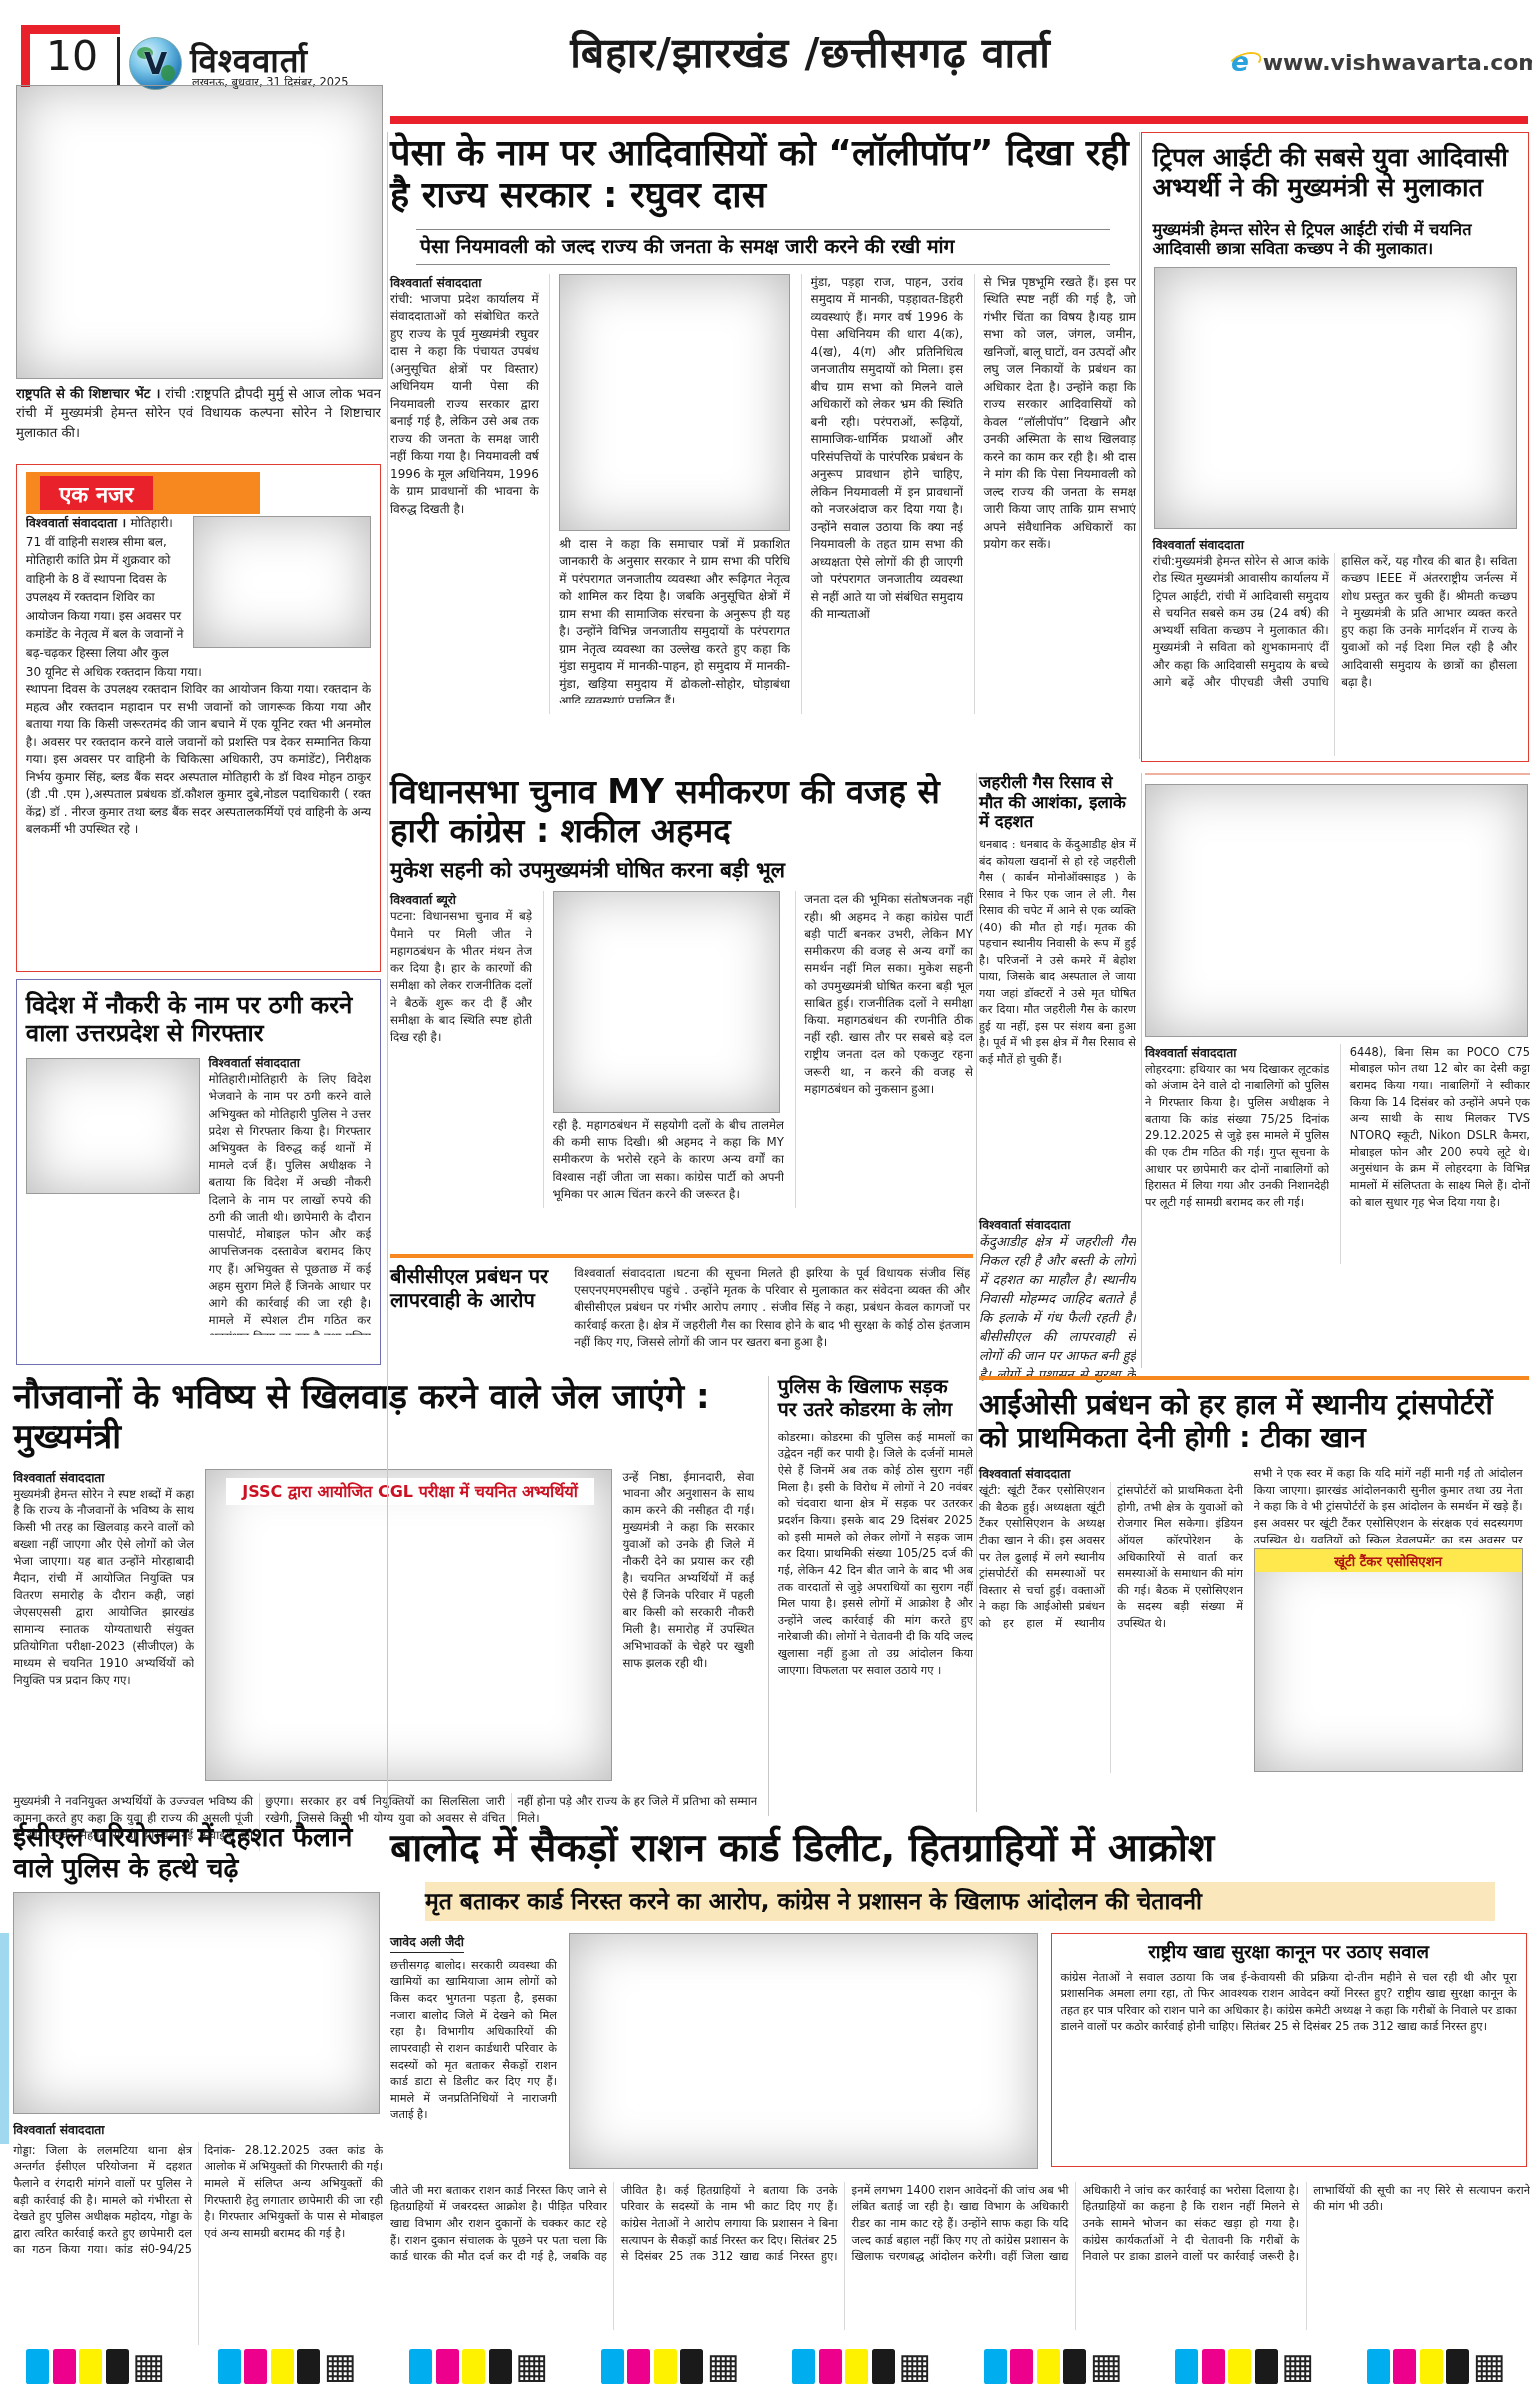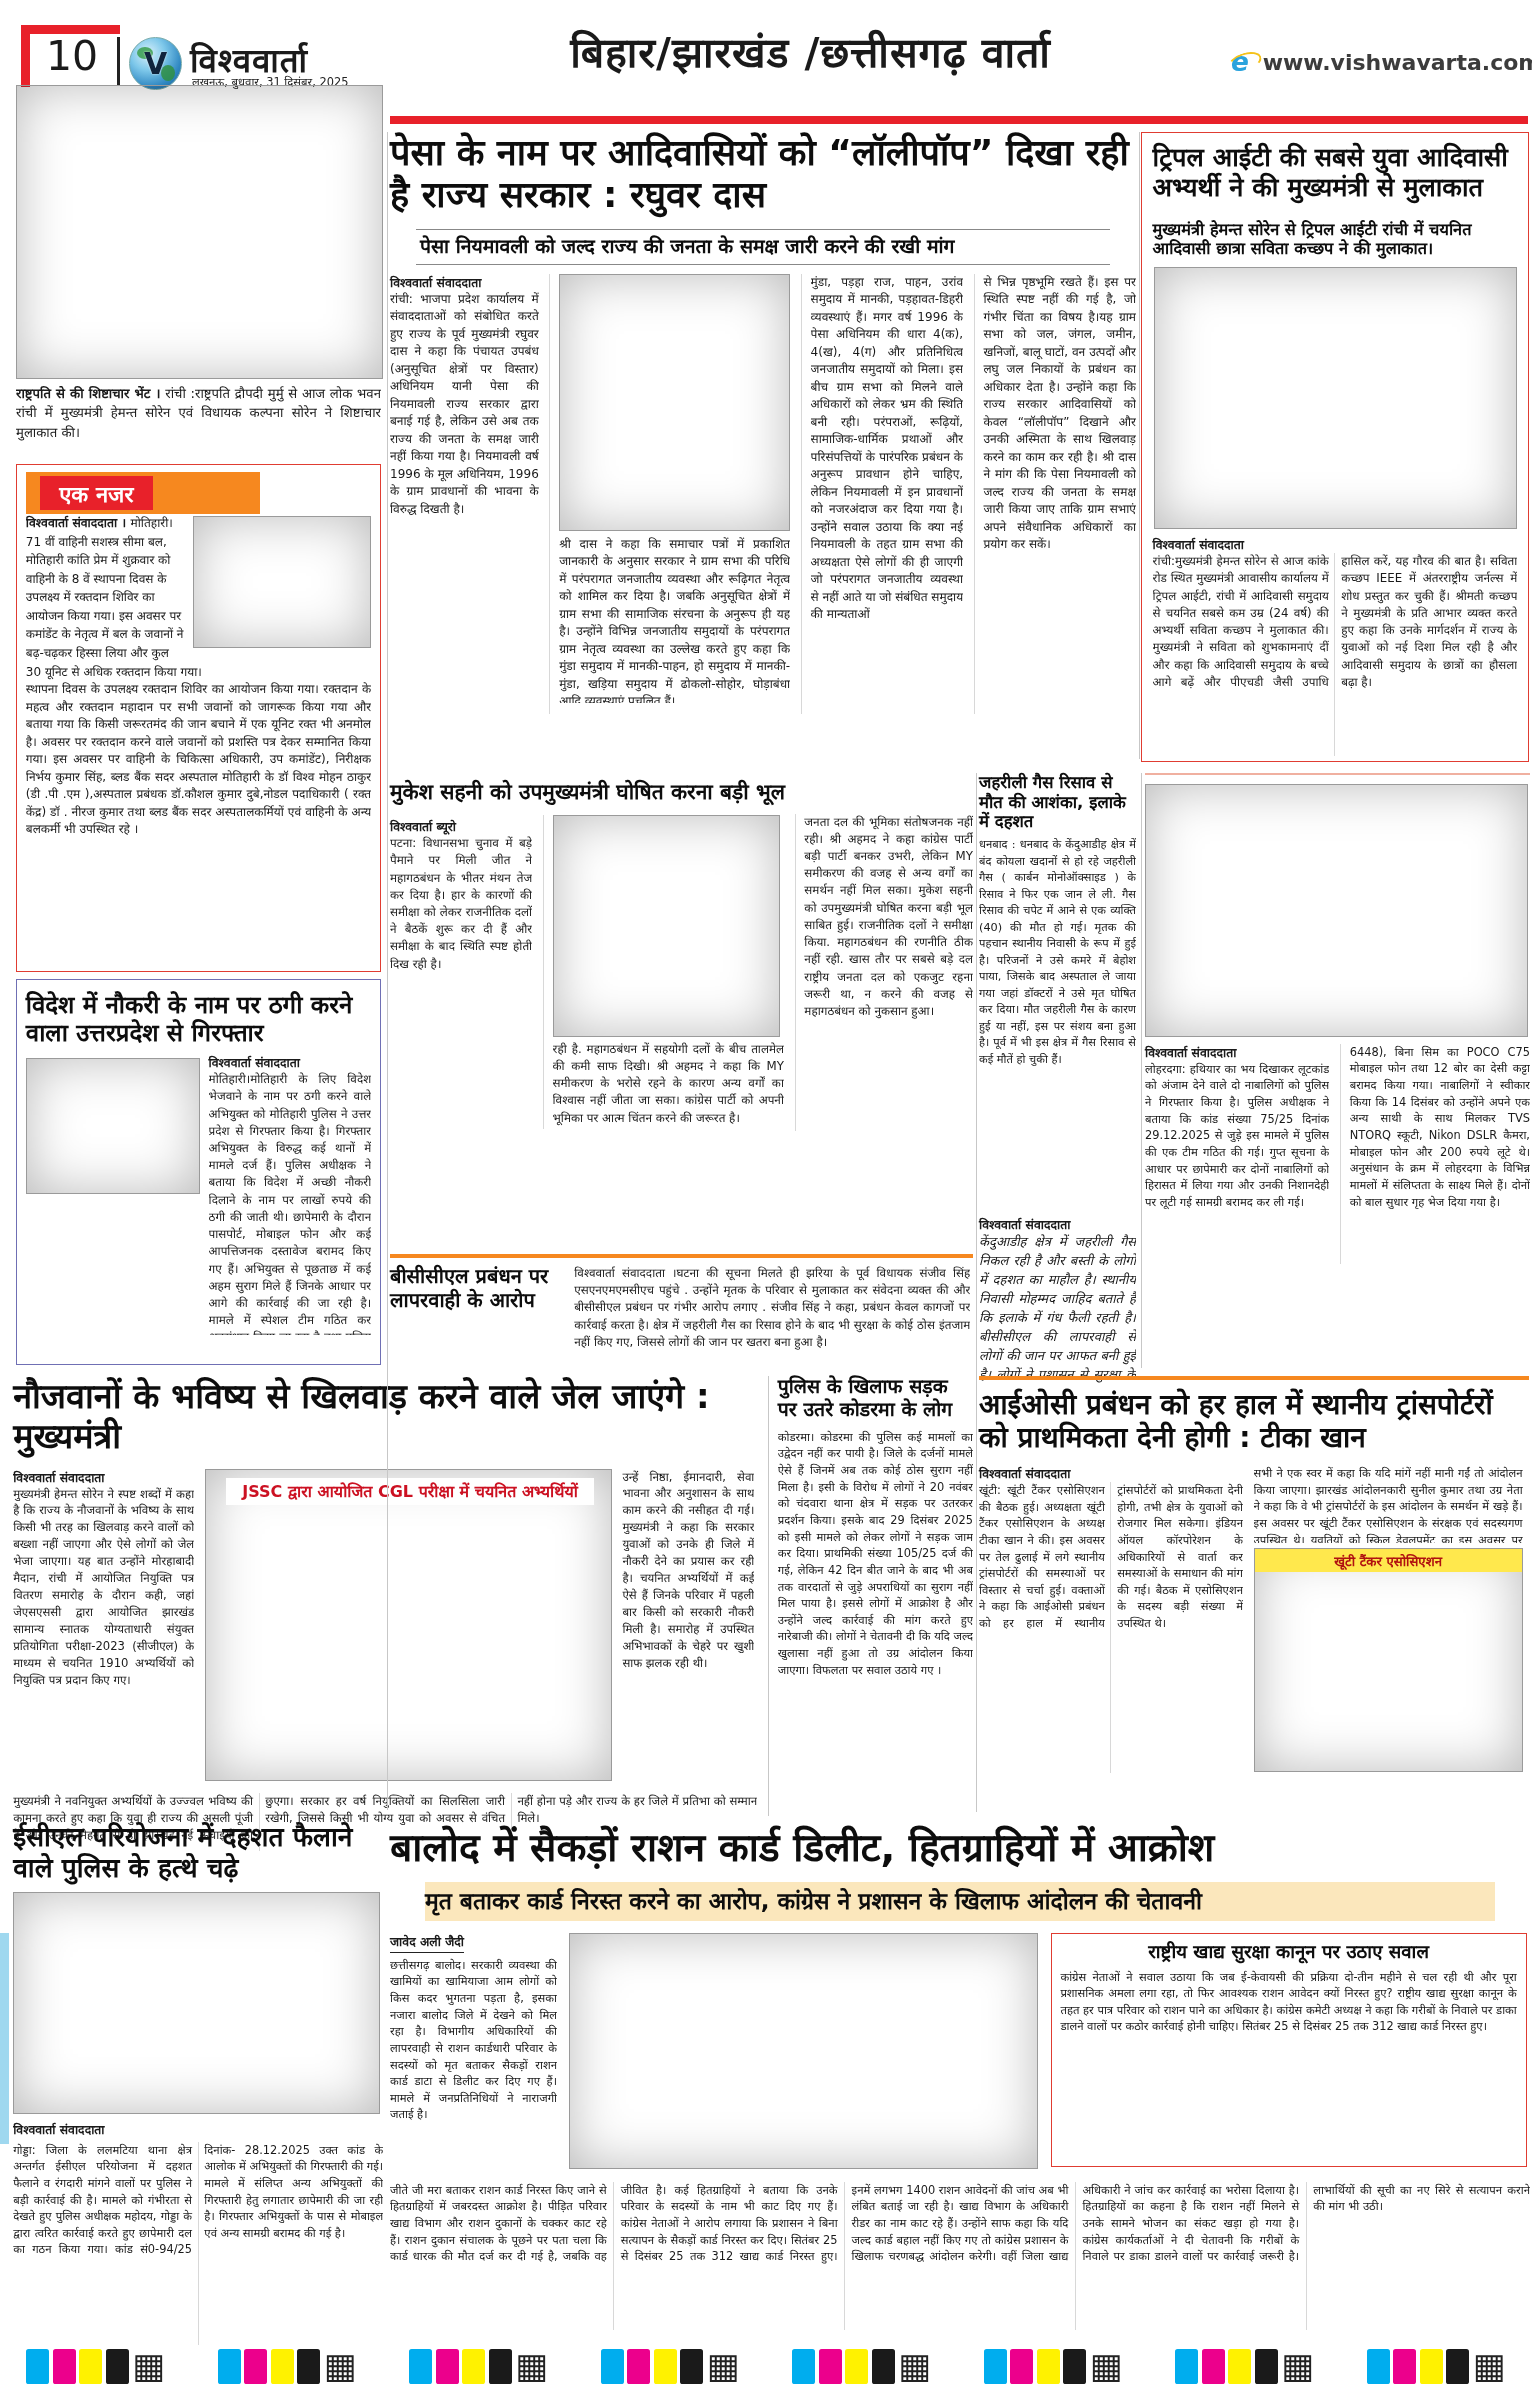--- a/index.html
+++ b/index.html
@@ -133,22 +133,23 @@
 
   <div id="tripleit" class="abs">
     <div class="hl" style="font-size:25.5px;">ट्रिपल आईटी की सबसे युवा आदिवासी अभ्यर्थी ने की मुख्यमंत्री से मुलाकात</div>
     <div class="hl" style="font-size:16.3px;font-weight:700;margin-top:18px;">मुख्यमंत्री हेमन्त सोरेन से ट्रिपल आईटी रांची में चयनित आदिवासी छात्रा सविता कच्छप ने की मुलाकात।</div>
     <div class="photo p5" style="width:361px;height:260px;margin:8.8px auto 7px;"></div>
     <div class="byline">विश्ववार्ता संवाददाता</div>
     <div class="body cols2" style="height:203px;font-size:11.8px;">रांची:मुख्यमंत्री हेमन्त सोरेन से आज कांके रोड स्थित मुख्यमंत्री आवासीय कार्यालय में ट्रिपल आईटी, रांची में आदिवासी समुदाय से चयनित सबसे कम उम्र (24 वर्ष) की अभ्यर्थी सविता कच्छप ने मुलाकात की। मुख्यमंत्री ने सविता को शुभकामनाएं दीं और कहा कि आदिवासी समुदाय के बच्चे आगे बढ़ें और पीएचडी जैसी उपाधि हासिल करें, यह गौरव की बात है। सविता कच्छप IEEE में अंतरराष्ट्रीय जर्नल्स में शोध प्रस्तुत कर चुकी हैं। श्रीमती कच्छप ने मुख्यमंत्री के प्रति आभार व्यक्त करते हुए कहा कि उनके मार्गदर्शन में राज्य के युवाओं को नई दिशा मिल रही है और आदिवासी समुदाय के छात्रों का हौसला बढ़ा है।</div>
   </div>
 
   <div class="abs" style="left:390px;top:773px;width:583px;height:476px;">
+    <div class="hl" style="font-size:33px;">विधानसभा चुनाव MY समीकरण की वजह से हारी कांग्रेस : शकील अहमद</div>
     <div class="hl" style="font-size:21px;font-weight:700;margin-top:7px;">मुकेश सहनी को उपमुख्यमंत्री घोषित करना बड़ी भूल</div>
-    <div style="display:flex;gap:10.6px;margin-top:8.8px;align-items:center;">
+    <div style="display:flex;gap:10.6px;margin-top:8.8px;">
       <div style="width:145px;">
         <div class="byline">विश्ववार्ता ब्यूरो</div>
         <div class="body" style="height:291px;font-size:11.8px;">पटना: विधानसभा चुनाव में बड़े पैमाने पर मिली जीत ने महागठबंधन के भीतर मंथन तेज कर दिया है। हार के कारणों की समीक्षा को लेकर राजनीतिक दलों ने बैठकें शुरू कर दी हैं और समीक्षा के बाद स्थिति स्पष्ट होती दिख रही है।</div>
       </div>
       <div style="width:236px;border-left:0.9px solid #d8d8d8;padding-left:8.8px;">
         <div class="photo p6" style="width:225px;height:220px;"></div>
         <div class="body" style="height:88px;font-size:11.8px;margin-top:3.5px;">रही है. महागठबंधन में सहयोगी दलों के बीच तालमेल की कमी साफ दिखी। श्री अहमद ने कहा कि MY समीकरण के भरोसे रहने के कारण अन्य वर्गों का विश्वास नहीं जीता जा सका। कांग्रेस पार्टी को अपनी भूमिका पर आत्म चिंतन करने की जरूरत है।</div>
       </div>
       <div style="width:172px;border-left:0.9px solid #d8d8d8;padding-left:8.8px;">
         <div class="body" style="height:317px;font-size:11.8px;">जनता दल की भूमिका संतोषजनक नहीं रही। श्री अहमद ने कहा कांग्रेस पार्टी बड़ी पार्टी बनकर उभरी, लेकिन MY समीकरण की वजह से अन्य वर्गों का समर्थन नहीं मिल सका। मुकेश सहनी को उपमुख्यमंत्री घोषित करना बड़ी भूल साबित हुई। राजनीतिक दलों ने समीक्षा किया. महागठबंधन की रणनीति ठीक नहीं रही. खास तौर पर सबसे बड़े दल राष्ट्रीय जनता दल को एकजुट रहना जरूरी था, न करने की वजह से महागठबंधन को नुकसान हुआ।</div>

